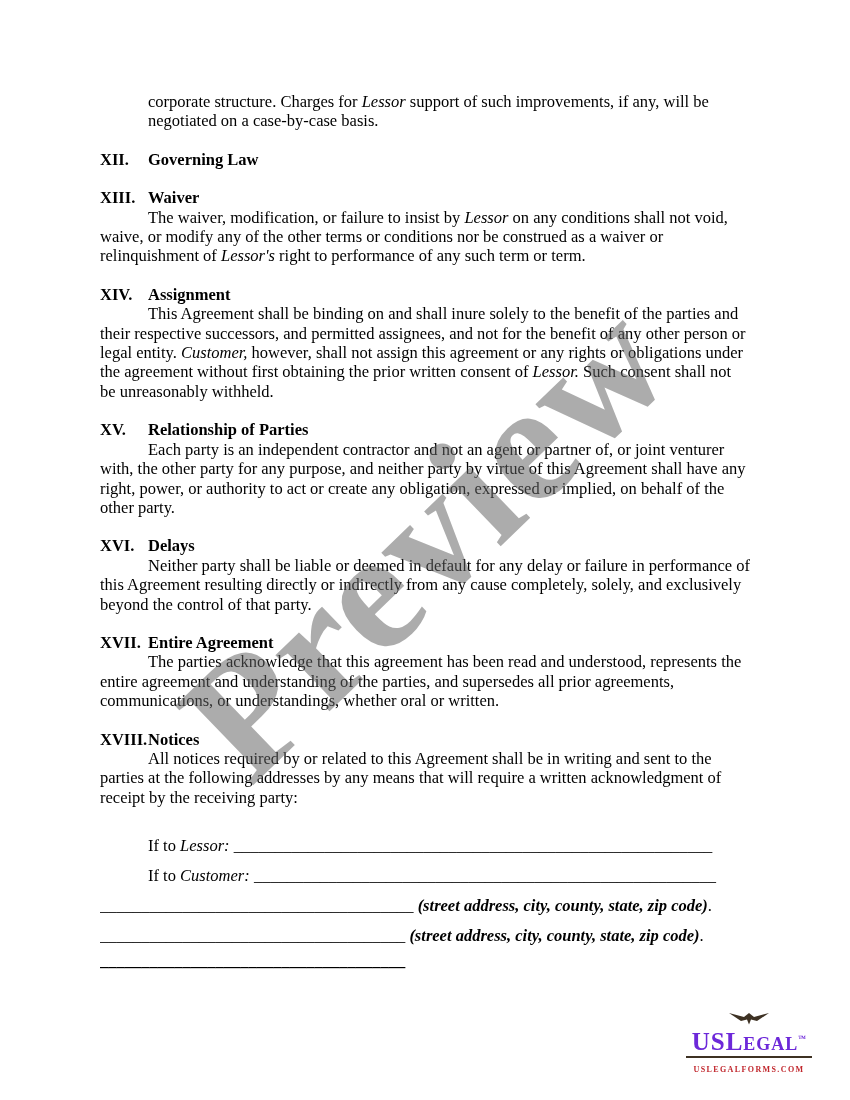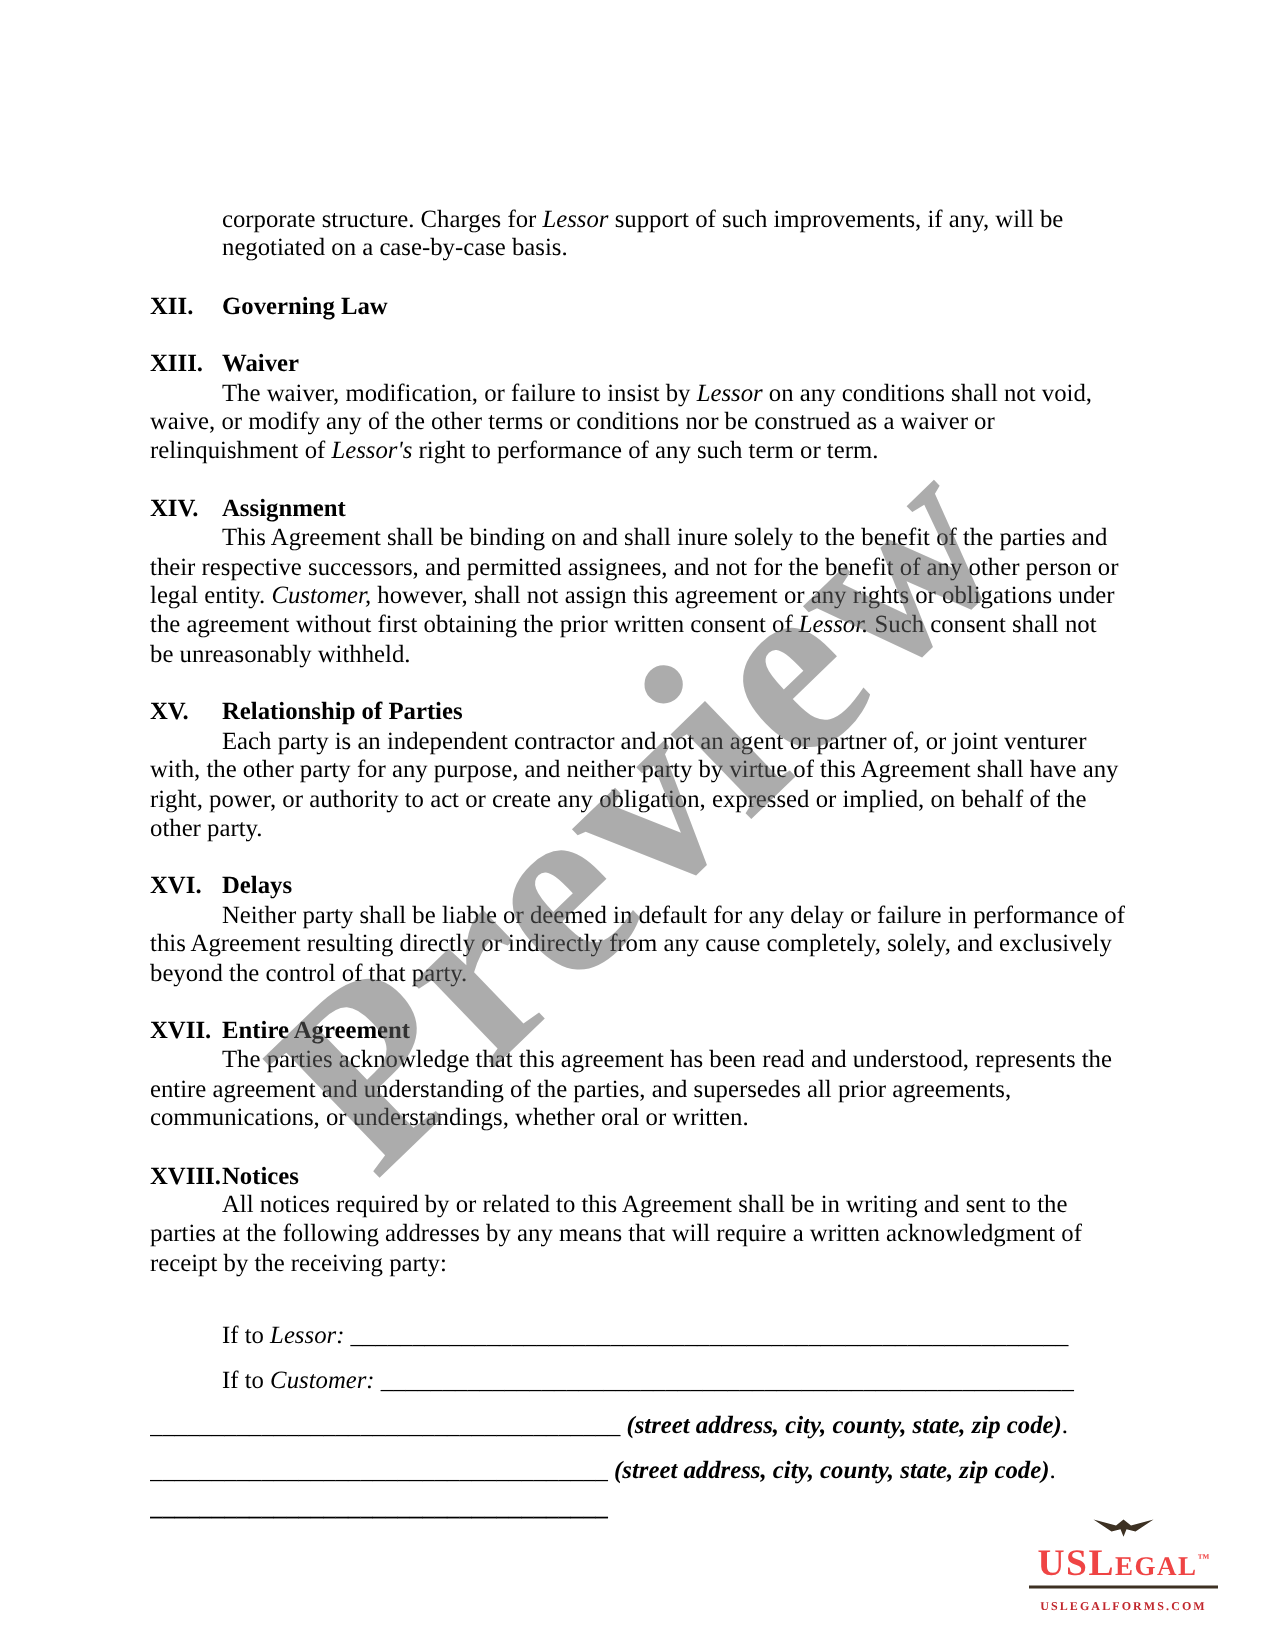--- a/index.html
+++ b/index.html
@@ -13,21 +13,20 @@
     position: relative;
     width: 850px; height: 1100px;
     padding: 92px 100px 0 100px;
     color: #000000;
     font-size: 16.5px;
     line-height: 19.4px;
   }
   .content { position: relative; z-index: 1; }
   .continuation {
     margin-left: 48px;
-    margin-top: 44px;
   }
   .heading {
     display: flex;
     font-weight: bold;
     margin-top: 19px;
   }
   .heading .num { width: 48px; flex: 0 0 auto; }
   .para {
     text-indent: 48px;
     margin: 0;
@@ -146,18 +145,18 @@
         <div class="addr-line"><span>______________________________________ </span><span class="bold-italic">(street address, city, county, state, zip code)</span><span>.</span></div>
         <div class="addr-line"><span>_____________________________________ </span><span class="bold-italic">(street address, city, county, state, zip code)</span><span>.</span></div>
         <div class="addr-line bold"><span>_____________________________________</span></div>
       </div>
   </div>
 
   <div class="brand-logo">
     <svg class="brand-eagle" width="44" height="13" viewBox="0 0 44 13">
       <path d="M22 1 L27 5 L42 1 L30 9 L24 7.5 L22 12.5 L20 7.5 L14 9 L2 1 L17 5 Z" fill="#3d3123"></path>
     </svg>
-    <div class="brand-name" style="color:#ef4444;"><span>USLegal</span><span class="brand-tm">™</span></div>
+    <div class="brand-name" style="color:#6d28d9;"><span>USLegal</span><span class="brand-tm">™</span></div>
     <div class="brand-rule" style="border-color:#3d3123;"></div>
     <div class="brand-site" style="color:#c1272d;">USLEGALFORMS.COM</div>
   </div>
 
 </div>
 
 </body></html>

